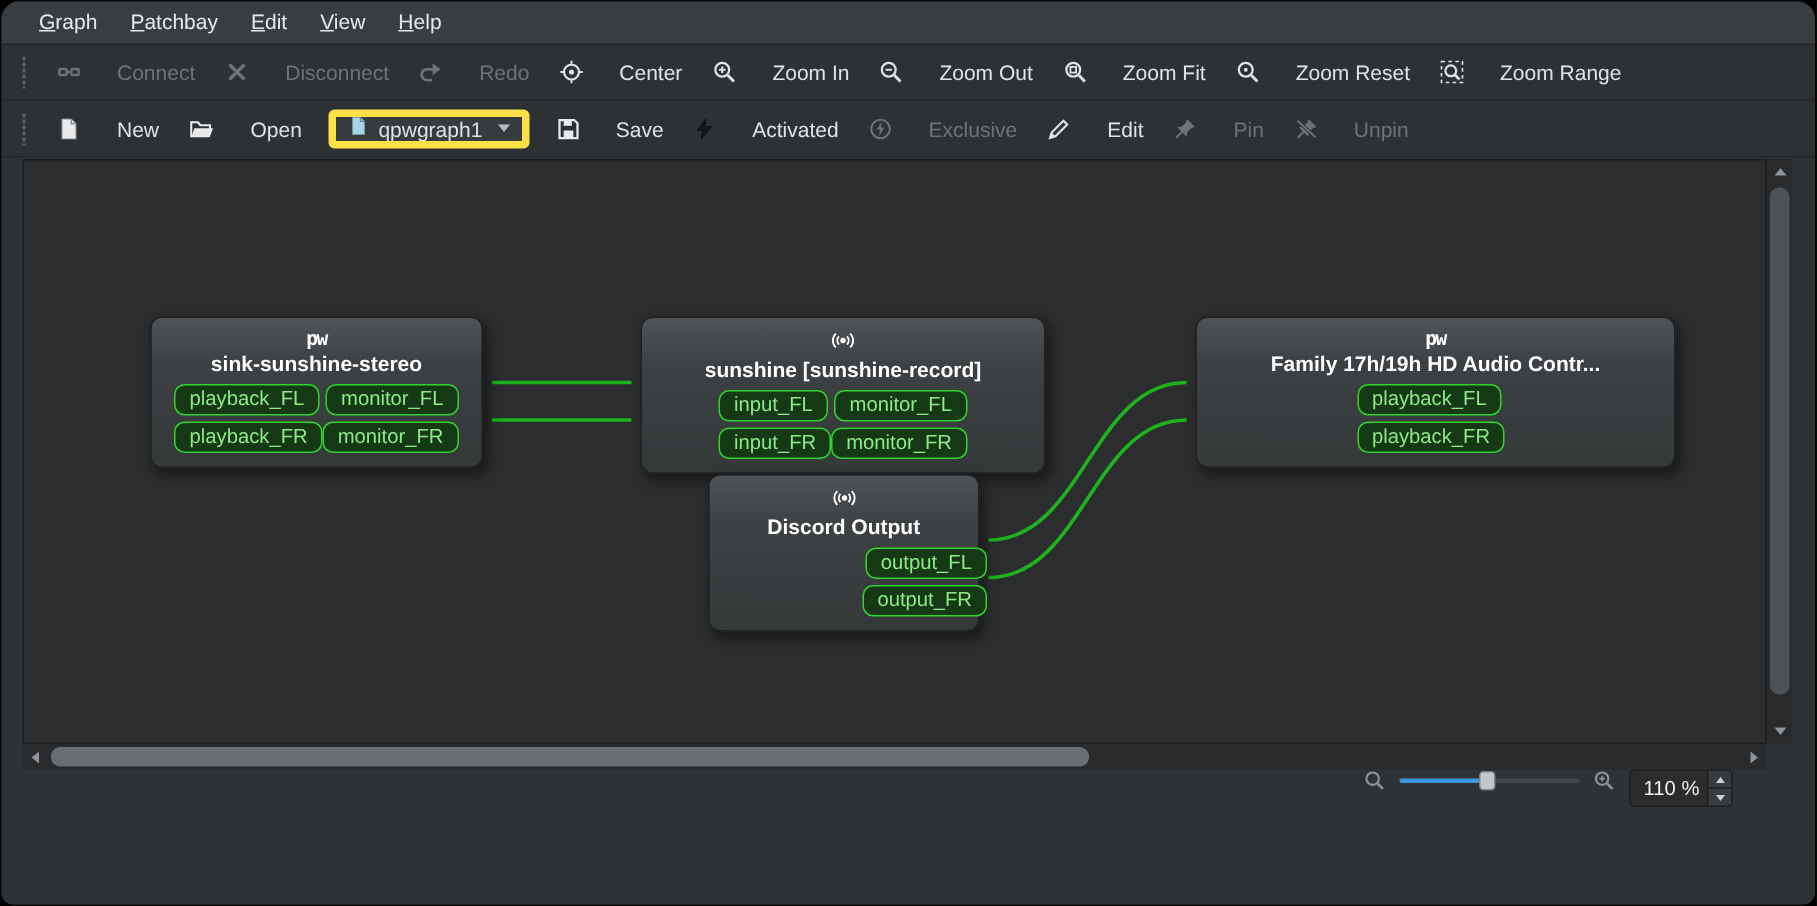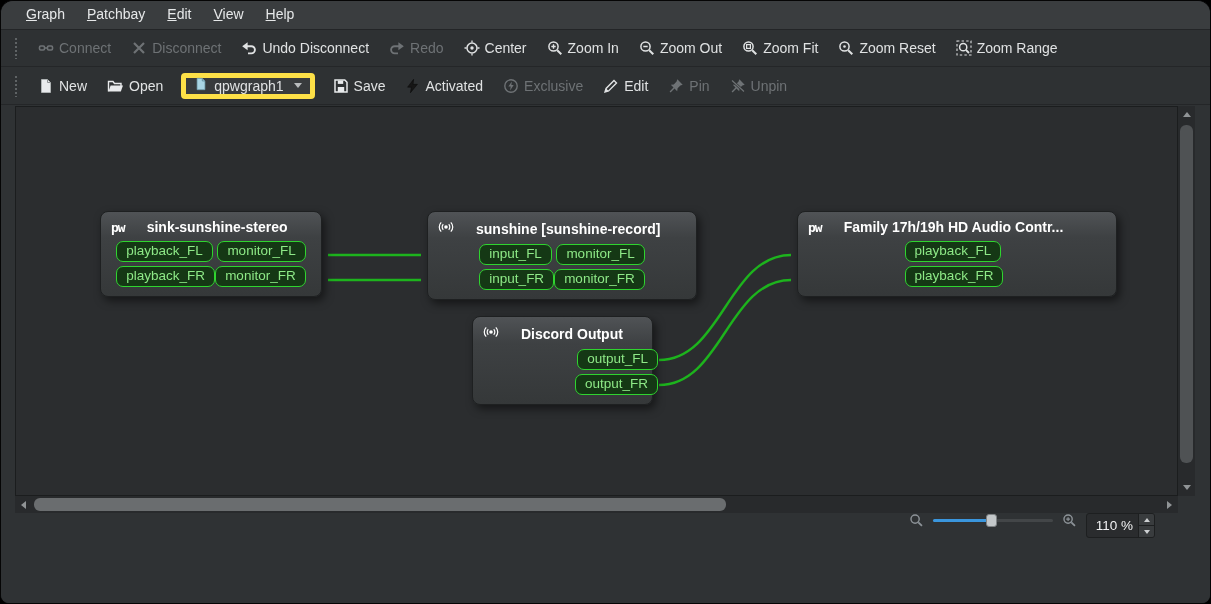--- a/index.html
+++ b/index.html
@@ -16,35 +16,35 @@
   
   .menubar { height:29px; background:#3a3d3f; display:flex; align-items:stretch; padding-left:14px; flex:0 0 auto; border-bottom:1px solid #232527; }
   .menu-item { display:inline-block; color:#e6e8e9; font-size:14px; padding:5px 11px;text-align:right; }
   .menu-item::first-letter { text-decoration:underline; }
 
   
   .toolbar { background:#2e3133; display:flex; align-items:center; flex:0 0 auto; padding-left:6px; }
   .toolbar.tb1 { height:37px; border-bottom:1px solid #242628; }
   .toolbar.tb2 { height:38px; border-bottom:1px solid #242628; }
   .tb-handle { width:6px; height:22px; margin:0 9px 0 6px; background-image:radial-gradient(circle,#5f6365 1.1px,transparent 1.4px); background-size:6px 4px; }
-  .tbtn { display:flex; align-items:center; gap:5px; color:#e0e2e3; font-size:14px; padding:4px 10px; border-radius:3px; white-space:nowrap; }
+  .tbtn { display:flex; align-items:center; gap:24px; color:#e0e2e3; font-size:14px; padding:4px 10px; border-radius:3px; white-space:nowrap; }
   .tbtn.disabled { color:#6e7275; }
   .tbtn .ticon { display:flex; align-items:center; }
   .ticon.dark { color:#161616; }
   .combo { display:flex; align-items:center; gap:6px; background:#383b3d; border:5px solid #fde047; border-radius:4px; height:26px; padding:0 8px; margin:0 8px; color:#e0e2e3; font-size:14px; }
   .combo .caret { width:0; height:0; border-left:4px solid transparent; border-right:4px solid transparent; border-top:5px solid #b9bcbe; margin-left:4px; }
 
   
   .workarea { position:relative; flex:0 0 auto; height:408px; background:#2f3234; }
   .canvas { position:absolute; left:14px; top:1px; width:1163px; height:390px; background:#2b2d2f; border:1px solid #1b1d1e; overflow:hidden; }
   .edges { position:absolute; left:0; top:0; }
   .edge { fill:none; stroke:var(--edge,#1db31d); stroke-width:2.4px; }
 
   .node { position:absolute; border-radius:8px; background:linear-gradient(180deg,#505356 0%,#3e4143 30%,#353839 100%); border:1px solid #1e2021; box-shadow:3px 4px 9px rgba(0,0,0,.5); color:#fff; }
-  .node-header { display:flex; align-items:center; gap:22px; padding:7px 10px 4px; font-weight:bold; font-size:14px; white-space:nowrap; overflow:hidden; }
+  .node-header { display:flex; align-items:center; gap:0; padding:7px 10px 4px; font-weight:bold; font-size:14px; white-space:nowrap; overflow:hidden;flex-direction:column; }
   .pw-icon { font-family:"DejaVu Sans Mono",monospace; font-weight:bold; font-size:13px; letter-spacing:-1px; color:#fff; }
   .node-body { display:flex; justify-content:center; padding:2px 0 9px; }
   .node-body.only-out { justify-content:flex-end; }
   .pcol { display:flex; flex-direction:column; gap:4px; align-items:flex-start; }
   .pcol.out { align-items:flex-end; }
   .port { height:21px; line-height:18px; border:1.5px solid var(--port-border,#2fd42f); background:var(--port-bg,#153815); color:var(--port-text,#8ee987); border-radius:7px; padding:0 9px; font-size:13.5px; white-space:nowrap; }
   .pcol.in .port { margin-left:-6px; }
   .pcol.out .port { margin-right:-6px; }
 
   
@@ -107,29 +107,20 @@
 
     <div class="tbtn disabled">
       <span class="ticon">
         <svg width="16" height="16" viewBox="0 0 16 16">
             <path d="M3 3 L13 13 M13 3 L3 13" stroke="currentColor" stroke-width="2.2" fill="none"></path>
           </svg>
       </span>
       <span>Disconnect</span>
     </div>
 
-    <div class="tbtn">
-      <span class="ticon">
-        <svg width="16" height="16" viewBox="0 0 16 16">
-            <path d="M5 6.2 h5.3 a3.6 3.6 0 0 1 0 7.2 H7" fill="none" stroke="currentColor" stroke-width="1.9"></path>
-            <polygon points="1.2,6.2 6.6,2.2 6.6,10.2" fill="currentColor"></polygon>
-          </svg>
-      </span>
-      <span>Undo Disconnect</span>
-    </div>
 
     <div class="tbtn disabled">
       <span class="ticon">
         <svg width="16" height="16" viewBox="0 0 16 16">
             <path d="M11 6.2 H5.7 a3.6 3.6 0 0 0 0 7.2 H9" fill="none" stroke="currentColor" stroke-width="1.9"></path>
             <polygon points="14.8,6.2 9.4,2.2 9.4,10.2" fill="currentColor"></polygon>
           </svg>
       </span>
       <span>Redo</span>
     </div>

